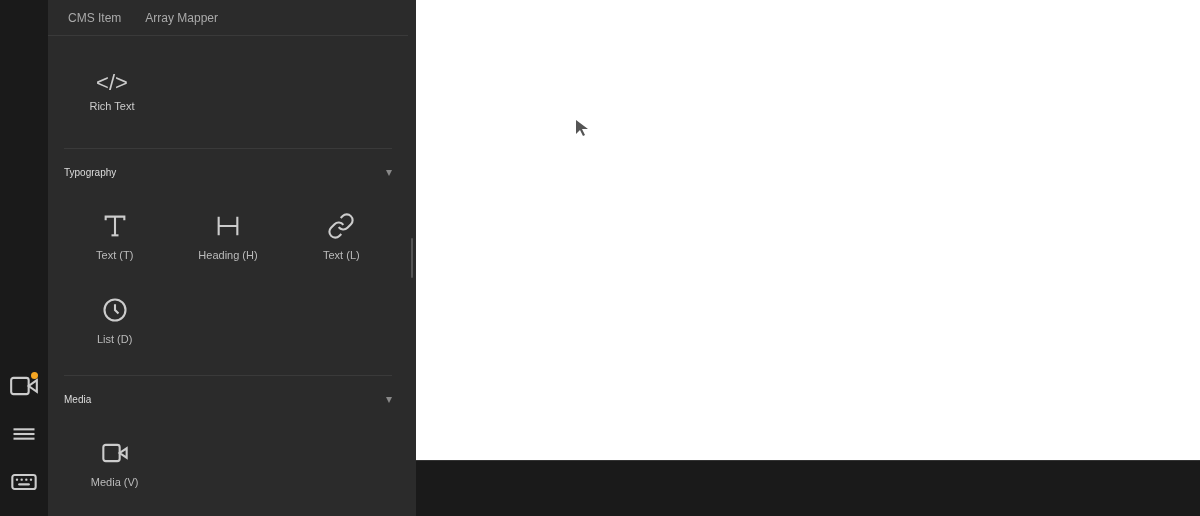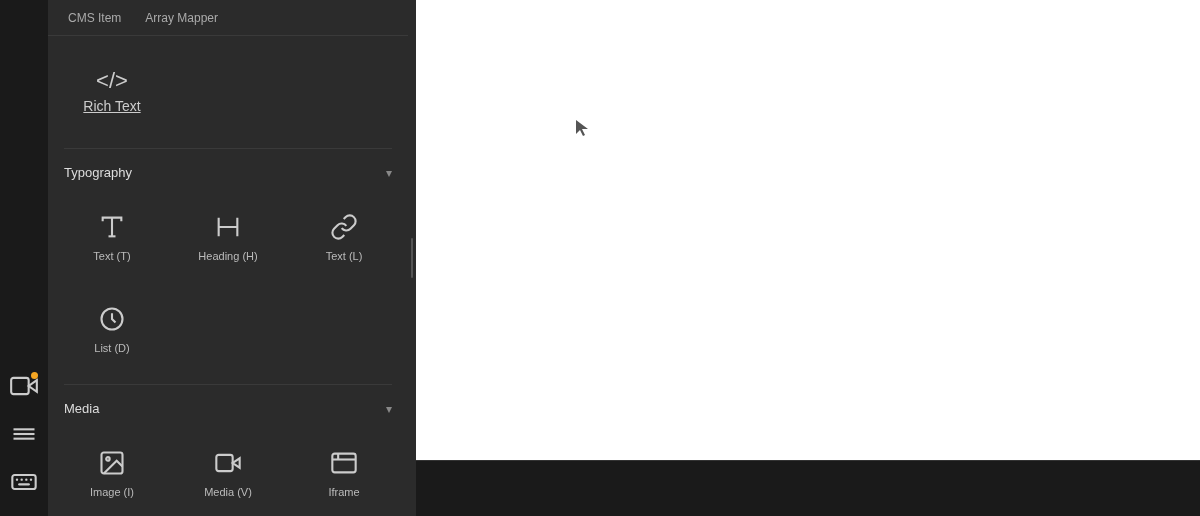--- a/index.html
+++ b/index.html
@@ -104,55 +104,54 @@
       margin: 8px auto 8px 16px;
       cursor: pointer;
     }
     .rich-text-icon {
       font-size: 22px;
       color: #ccc;
       margin-bottom: 6px;
       line-height: 1;
     }
     .rich-text-label {
-      font-size: 14px;
+      font-size: 11px;
       color: #ccc;
       text-align: center;
-      text-decoration: underline;
     }
 
     .section-divider {
       height: 1px;
       background: #3a3a3a;
       margin: 4px 16px;
     }
 
     
     .section-header {
       display: flex;
       align-items: center;
       justify-content: space-between;
       padding: 12px 16px 8px 16px;
       cursor: pointer;
     }
     .section-title {
-      font-size: 13px;
+      font-size: 10px;
       color: #ddd;
       font-weight: 500;
     }
     .section-chevron {
       color: #888;
       font-size: 12px;
     }
 
     
     .items-grid {
       display: grid;
       grid-template-columns: repeat(3, 1fr);
-      gap: 12px;
+      gap: 4px;
       padding: 8px 12px 12px 12px;
     }
     .grid-item {
       display: flex;
       flex-direction: column;
       align-items: center;
       justify-content: center;
       padding: 12px 8px 8px 8px;
       cursor: pointer;
       border-radius: 4px;
@@ -321,51 +320,31 @@
 
     <div class="section-divider"></div>
 
     <div class="section-header">
       <span class="section-title">Media</span>
       <span class="section-chevron">▾</span>
     </div>
 
     <div class="items-grid">
 
-      <div class="grid-item">
-        <div class="grid-icon">
-          <svg class="svg-icon" viewBox="0 0 24 24" fill="none" stroke="#ccc" stroke-width="1.8">
-            <rect x="3" y="3" width="18" height="18" rx="2"></rect>
-            <circle cx="8.5" cy="8.5" r="1.5"></circle>
-            <polyline points="21 15 16 10 5 21"></polyline>
-          </svg>
-        </div>
-        <div class="grid-label">Image (I)</div>
-      </div>
 
       <div class="grid-item">
         <div class="grid-icon">
           <svg class="svg-icon" viewBox="0 0 24 24" fill="none" stroke="#ccc" stroke-width="1.8">
             <rect x="2" y="5" width="14" height="14" rx="2"></rect>
             <polygon points="22 8 22 16 16 12 22 8"></polygon>
           </svg>
         </div>
         <div class="grid-label">Media (V)</div>
       </div>
 
-      <div class="grid-item">
-        <div class="grid-icon">
-          <svg class="svg-icon" viewBox="0 0 24 24" fill="none" stroke="#ccc" stroke-width="1.8">
-            <rect x="2" y="4" width="20" height="16" rx="2"></rect>
-            <line x1="2" y1="9" x2="22" y2="9"></line>
-            <line x1="7" y1="4" x2="7" y2="9"></line>
-          </svg>
-        </div>
-        <div class="grid-label">Iframe</div>
-      </div>
     </div>
 
   </div>
 </div>
 
 <div class="divider-handle">
   <div class="divider-line"></div>
 </div>
 
 <div class="canvas-area">

